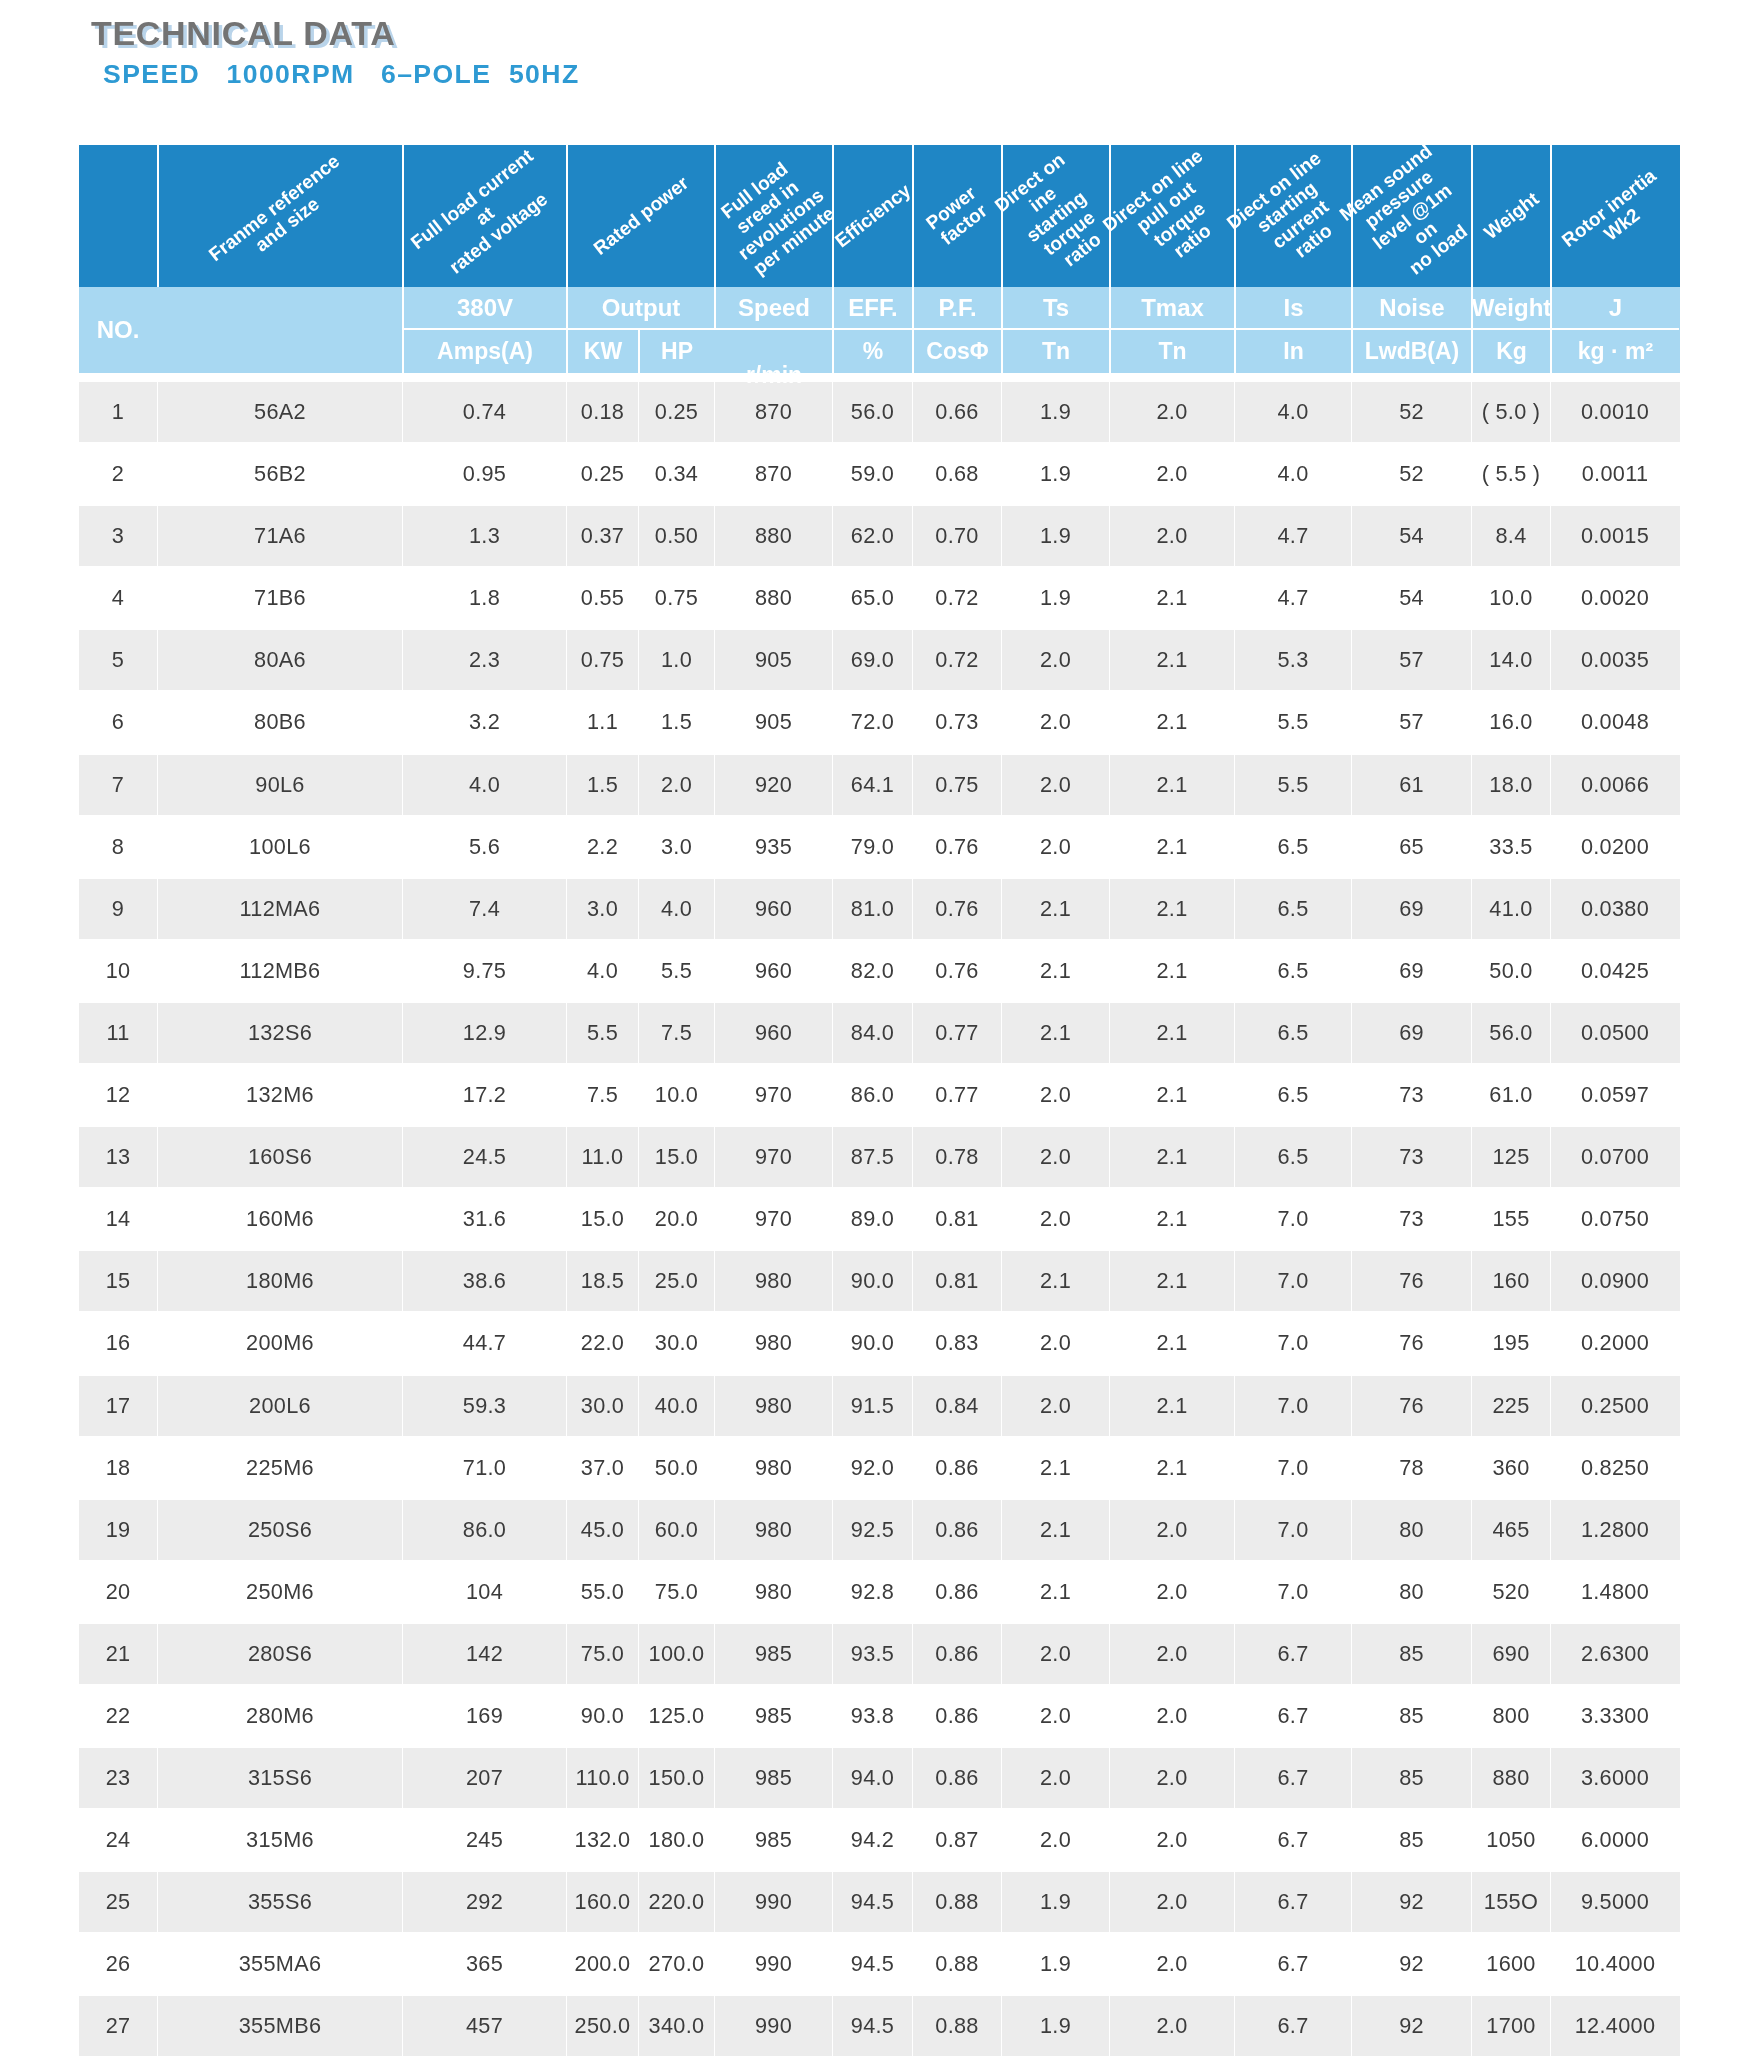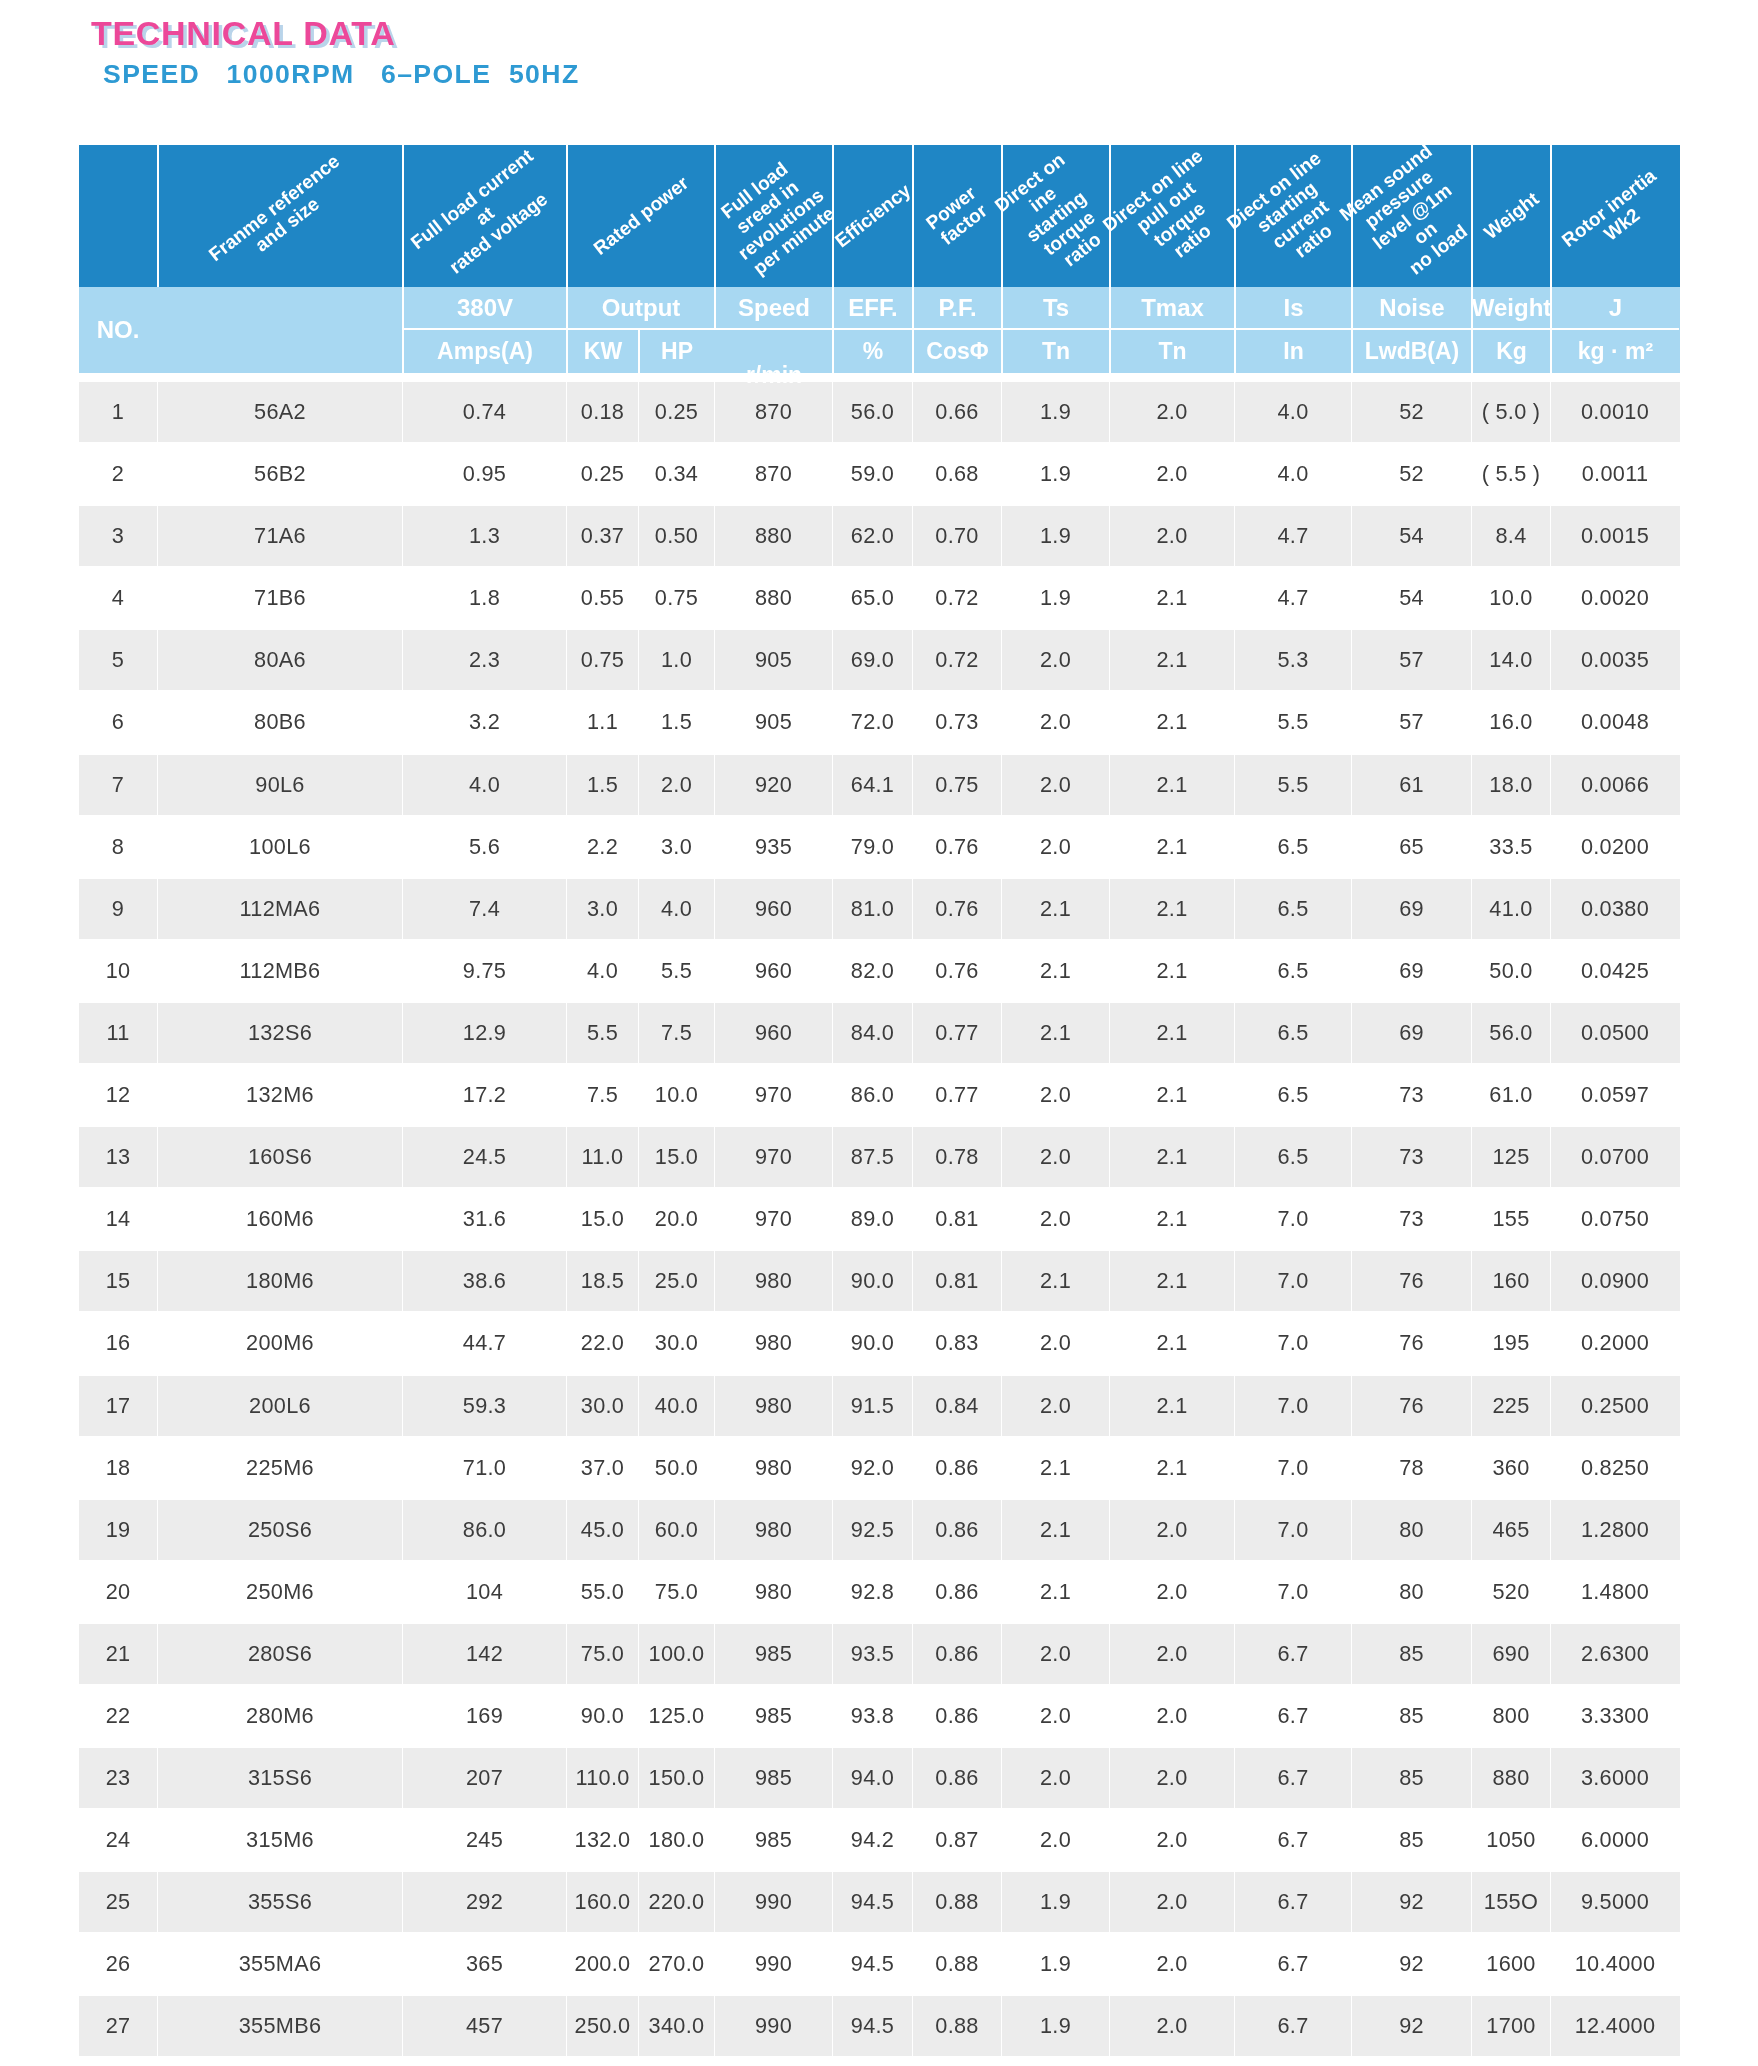--- a/index.html
+++ b/index.html
@@ -6,21 +6,21 @@
   body {
     width:1758px; height:2066px;
     background:#ffffff;
     font-family:"Liberation Sans", sans-serif;
     position:relative;
     overflow:hidden;
   }
   .title {
     position:absolute; left:91px; top:14px;
     font-size:34px; font-weight:700; letter-spacing:0.7px;
-    color:#ec4899;
+    color:#737373;
     text-shadow:3.5px 2.8px 0 #b9d4ea;
   }
   .subtitle {
     position:absolute; left:103px; top:59px;
     font-size:26.6px; font-weight:700; letter-spacing:1.4px;
     color:#2e9ad3;
     white-space:pre;
   }
   .table { position:absolute; left:79px; top:145px; width:1601px; }
   .grid {

